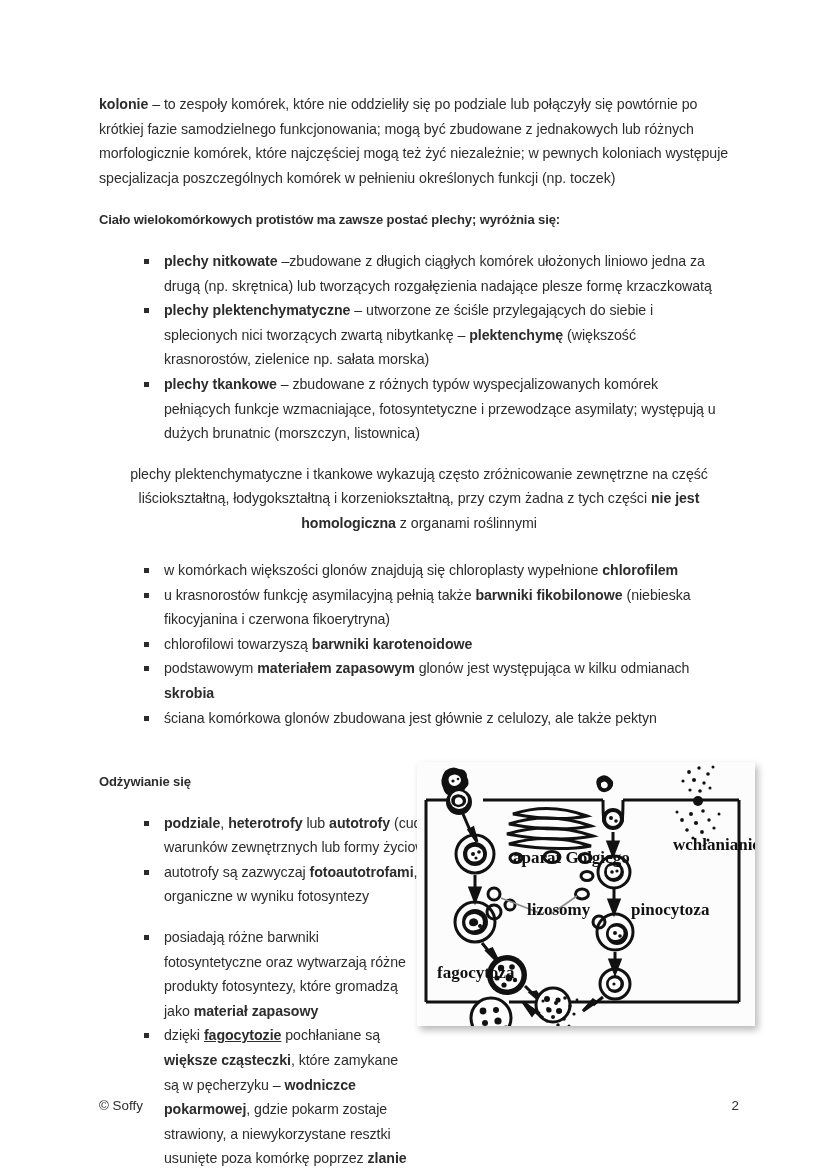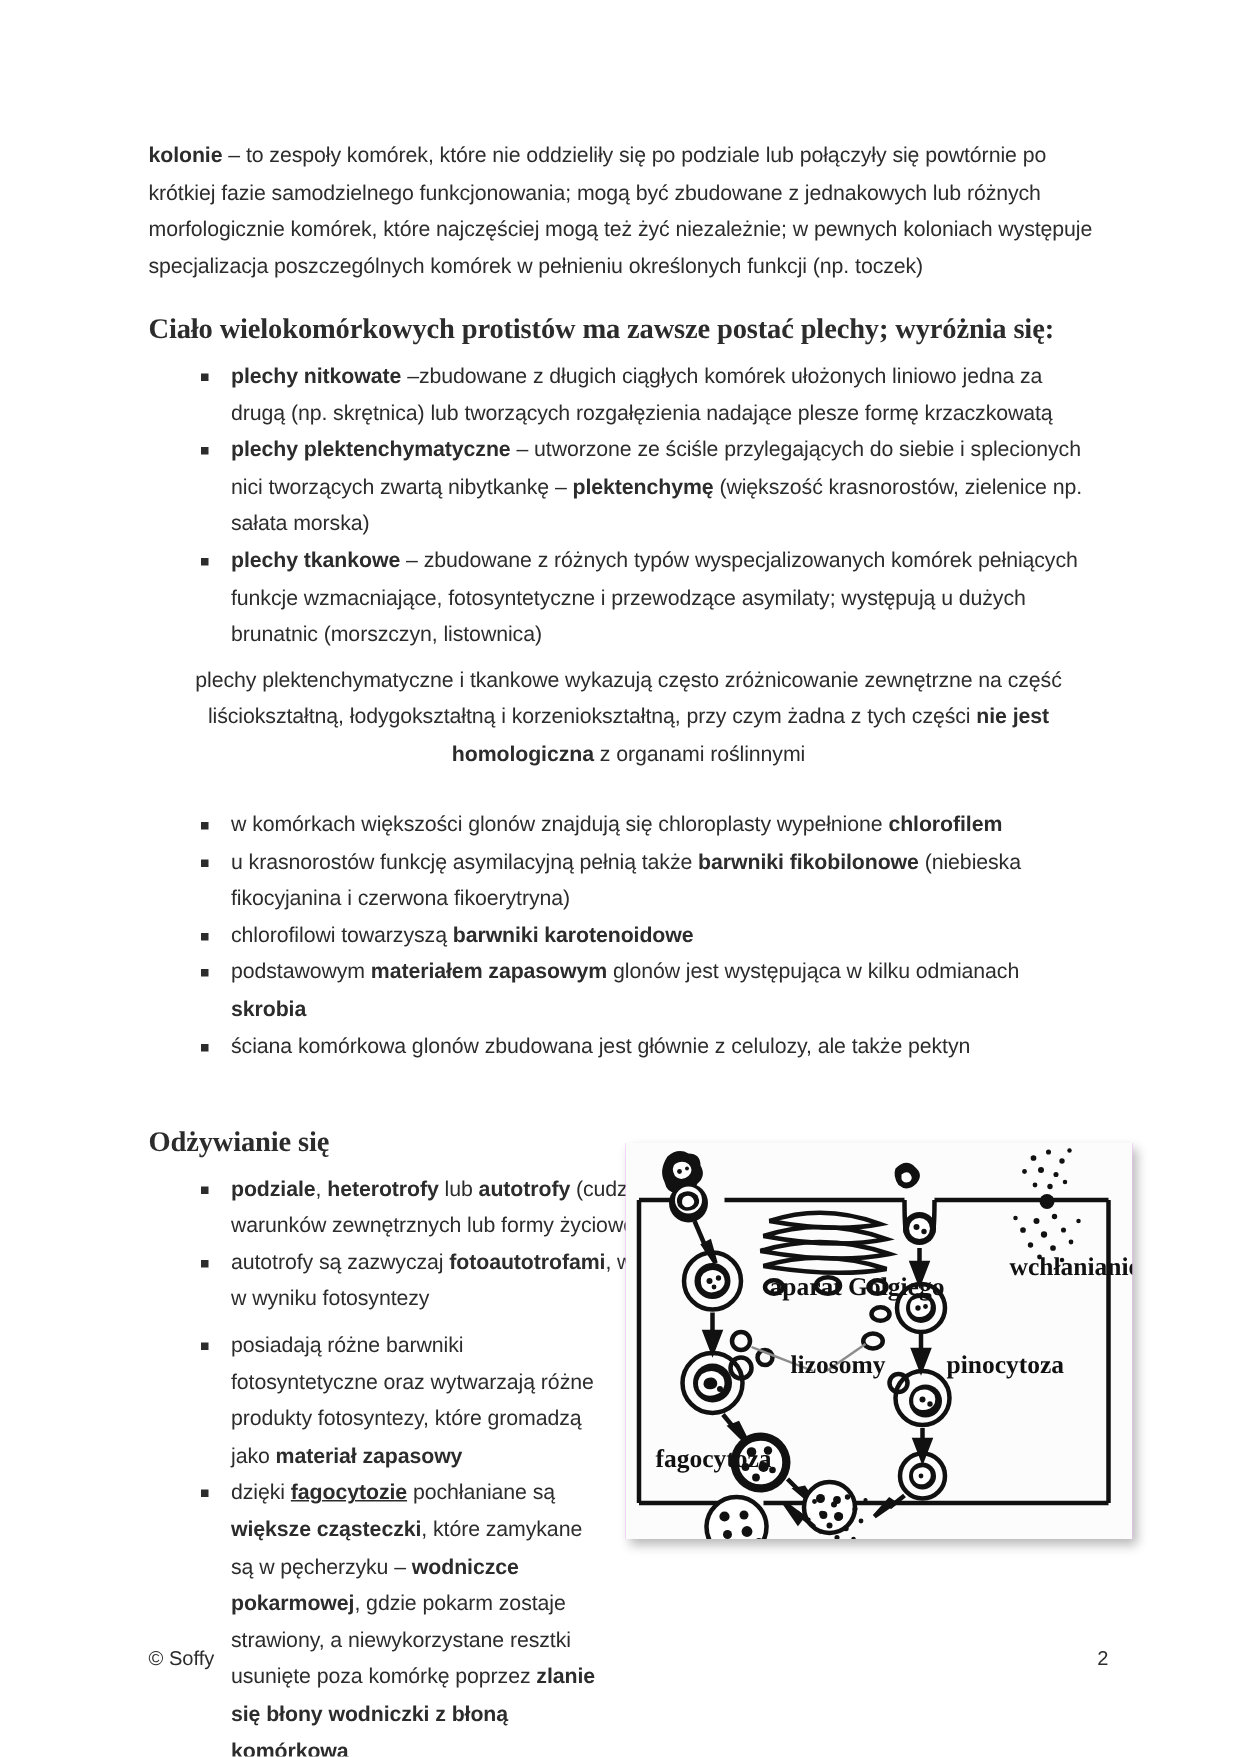--- a/index.html
+++ b/index.html
@@ -33,36 +33,35 @@
 
   .para {
     font-size: 14.2px;
     line-height: 24.6px;
     text-align: left;
     letter-spacing: -0.05px;
   }
   .para.tight { line-height: 24.4px; text-align: center; }
 
   h2.heading {
-    font-size: 19px;
+    font-size: 13px;
     font-weight: bold;
     line-height: 24.6px;
     margin-top: 18px;
     margin-bottom: 2px;
     letter-spacing: -0.1px;
-    font-family: Liberation Serif, serif;
   }
   h2.heading.sub {
     margin-top: 40px;
     margin-bottom: 1px;
   }
 
   ul.blist {
     list-style: none;
-    margin: 6px;
+    margin: 16px;
     padding: 0;
   }
   ul.blist > li {
     position: relative;
     padding-left: 49px;
     font-size: 14.2px;
     line-height: 24.6px;
     letter-spacing: -0.05px;
   }
   ul.blist > li::before {

